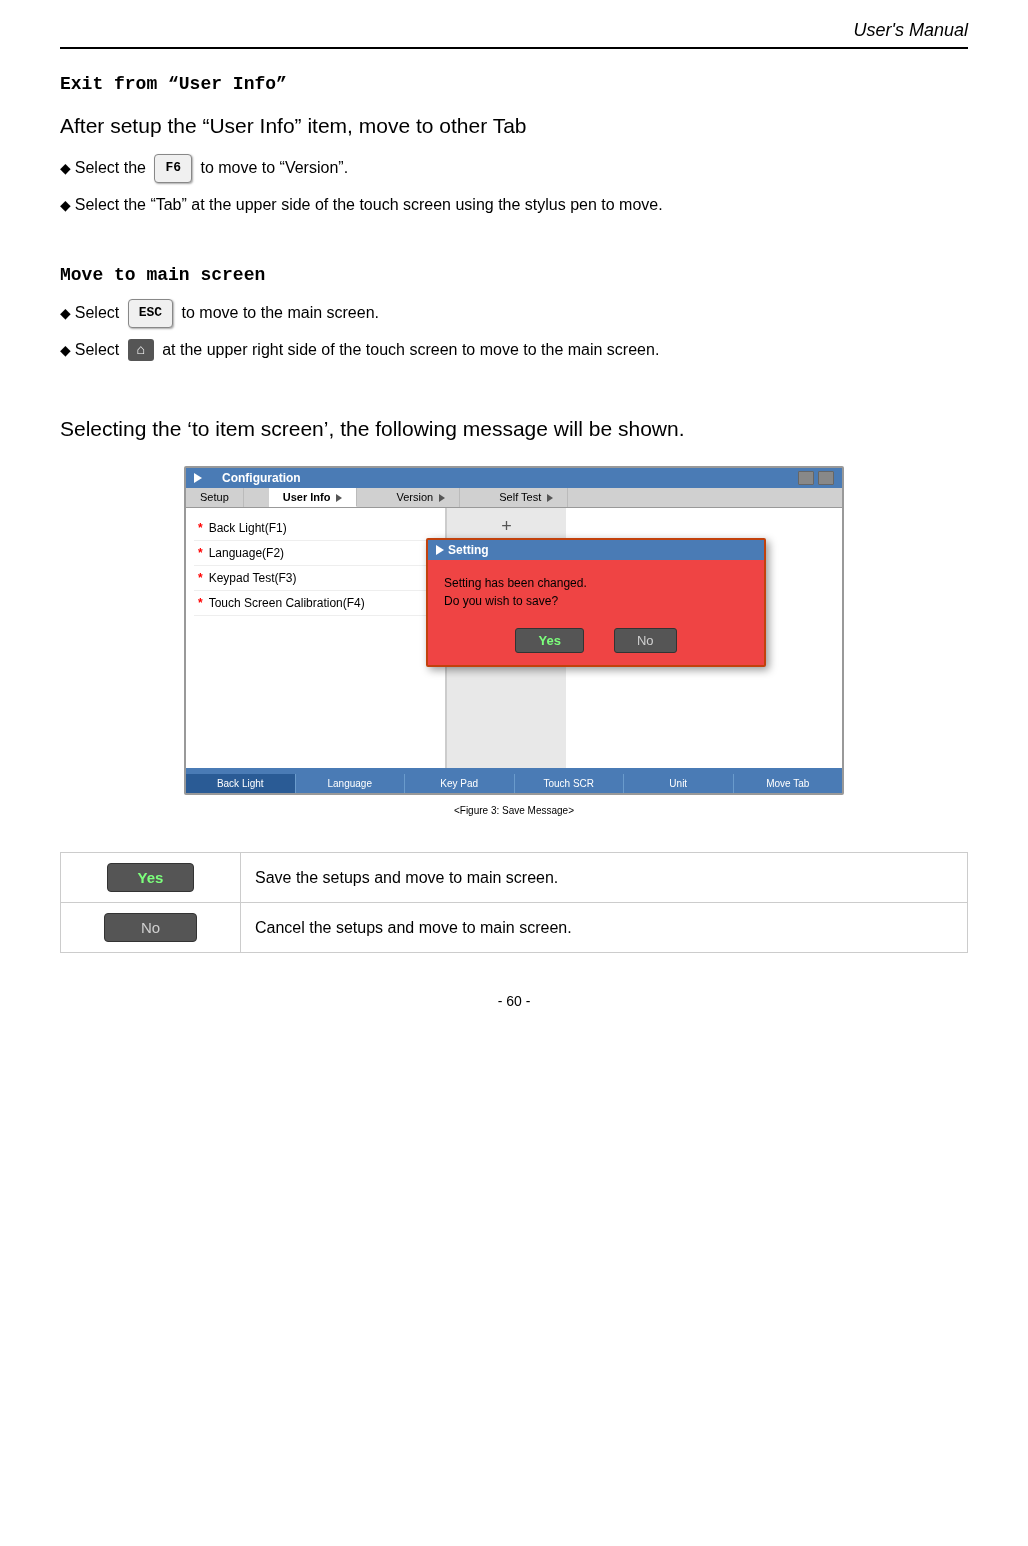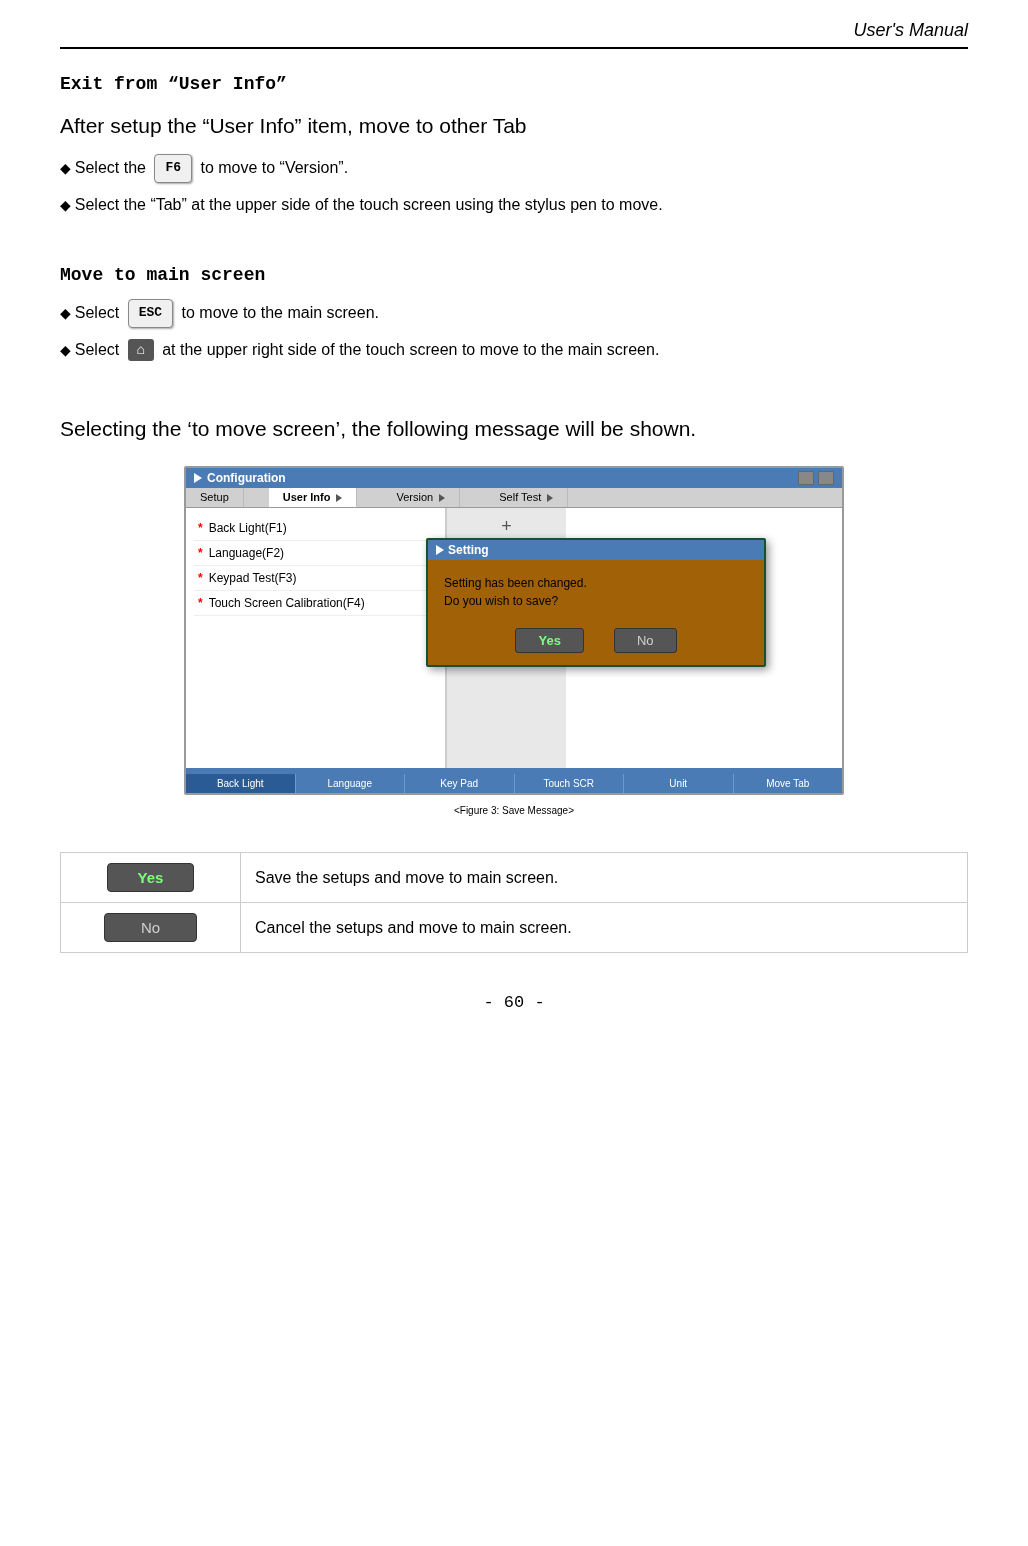--- a/index.html
+++ b/index.html
@@ -136,21 +136,21 @@
       font-weight: bold;
       padding: 3px 8px;
       display: flex;
       align-items: center;
       justify-content: space-between;
     }
 
     .device-titlebar-left {
       display: flex;
       align-items: center;
-      gap: 5px;
+      gap: 20px;
     }
 
     .triangle-icon {
       width: 0;
       height: 0;
       border-top: 5px solid transparent;
       border-bottom: 5px solid transparent;
       border-left: 8px solid #fff;
       display: inline-block;
     }
@@ -267,22 +267,22 @@
       gap: 4px;
       margin-bottom: 4px;
     }
 
     
     .dialog-overlay {
       position: absolute;
       top: 30px;
       left: 240px;
       width: 340px;
-      background: #a16207;
-      border: 2px solid #14532d;
+      background: #ef4444;
+      border: 2px solid #c2410c;
       border-radius: 2px;
       box-shadow: 3px 3px 8px rgba(0,0,0,0.4);
       z-index: 10;
       font-size: 12px;
     }
 
     .dialog-titlebar {
       background: #4a7bb5;
       color: #fff;
       padding: 3px 8px;
@@ -402,22 +402,21 @@
       border: 1px solid #333;
       border-radius: 4px;
       padding: 5px 36px;
       font-size: 15px;
     }
 
     
     .page-footer {
       text-align: center;
       margin-top: 40px;
-      font-size: 17px;
-      font-family: Liberation Mono, monospace;
+      font-size: 14px;
     }
 
     
     .clearfix::after {
       content: '';
       display: table;
       clear: both;
     }
   </style>
 </head>
@@ -470,21 +469,21 @@
     <span class="bullet-text">
       <span>Select</span>
       <span class="key-img-home"></span>
       <span> at the upper right side of the touch screen to move to the main screen.</span>
     </span>
   </div>
 
   <div class="spacer"></div>
   <div class="spacer"></div>
 
-  <p class="para">Selecting the ‘to move screen’, the following message will be shown.</p>
+  <p class="para">Selecting the ‘to item screen’, the following message will be shown.</p>
 
   <div class="figure-container">
     <div class="device-screen">
 
       <div class="device-titlebar">
         <div class="device-titlebar-left">
           <span class="triangle-icon"></span>
           <span>Configuration</span>
         </div>
         <div class="device-titlebar-right">

